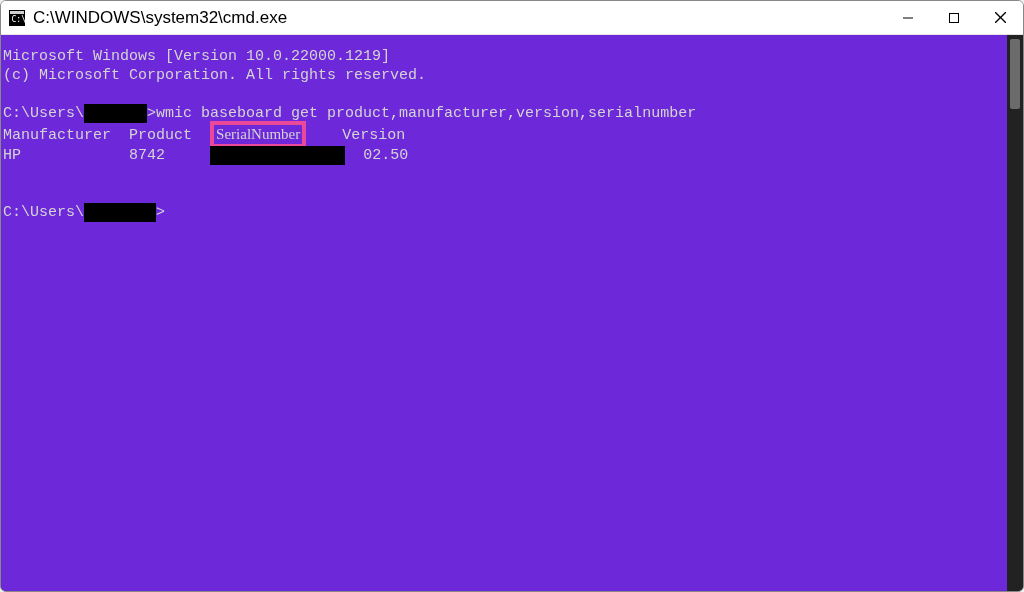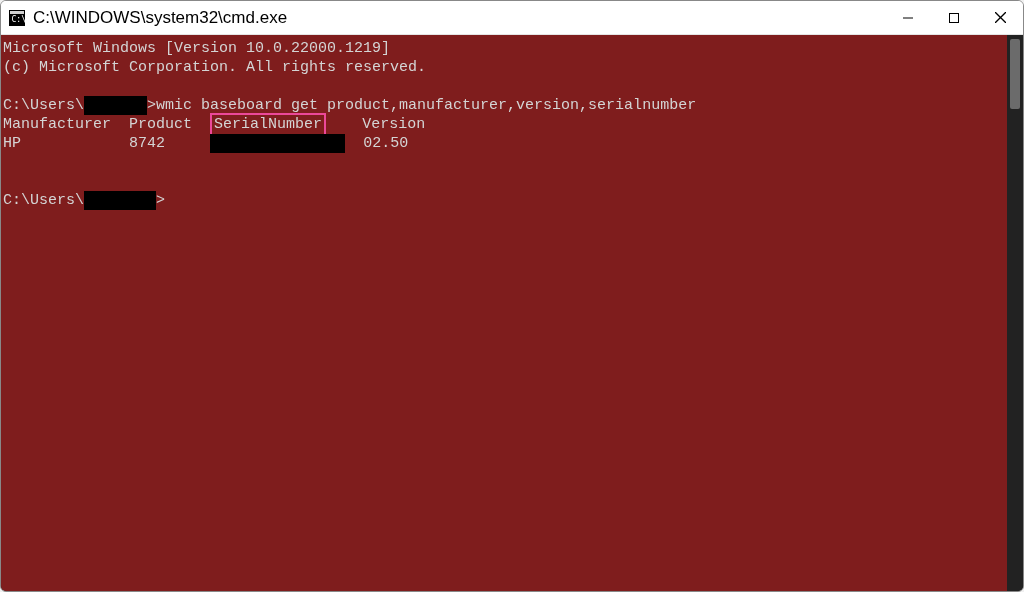--- a/index.html
+++ b/index.html
@@ -57,26 +57,26 @@
   .win-btn svg { width: 10px; height: 10px; }
   .win-btn.close svg { width: 11px; height: 11px; }
 
   .terminal-wrap {
     flex: 1;
     display: flex;
     background: #0c0c0c;
   }
   .terminal {
     flex: 1;
-    background: #7f1d1d;
+    background: #6d28d9;
     color: #d4d4d4;
     font-family: Consolas, "Courier New", monospace;
     font-size: 15px;
     line-height: 19px;
-    padding: 4px 2px 2px 2px;
+    padding: 12px 2px 2px 2px;
     white-space: pre;
     overflow: hidden;
   }
   .scrollbar-track {
     width: 16px;
     background: #222;
     position: relative;
   }
   .scrollbar-thumb {
     position: absolute;
@@ -88,24 +88,25 @@
     border-radius: 2px;
   }
 
   .line { display: block; min-height: 19px; }
   .redacted {
     background: #000;
     color: #000;
     display: inline-block;
   }
   .highlight-box {
-    border: 2px solid #ec4899;
+    border: 4px solid #ec4899;
     padding: 0 2px;
     margin: -2px 0;
     display: inline-block;
+    font-family: Liberation Serif, serif;
   }
 </style>
 </head>
 <body>
 
 <div class="window">
 
   <div class="titlebar">
     <span class="app-icon">
       <svg viewBox="0 0 16 16">

